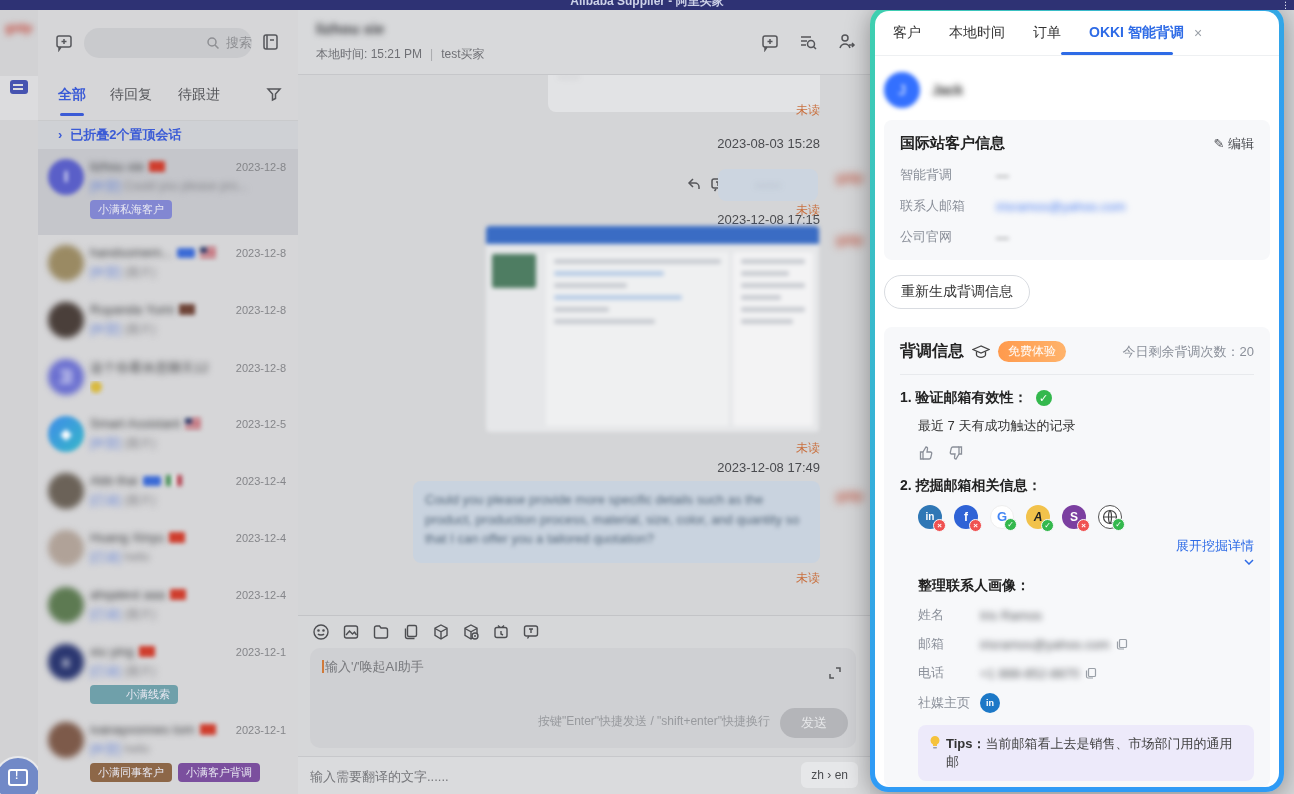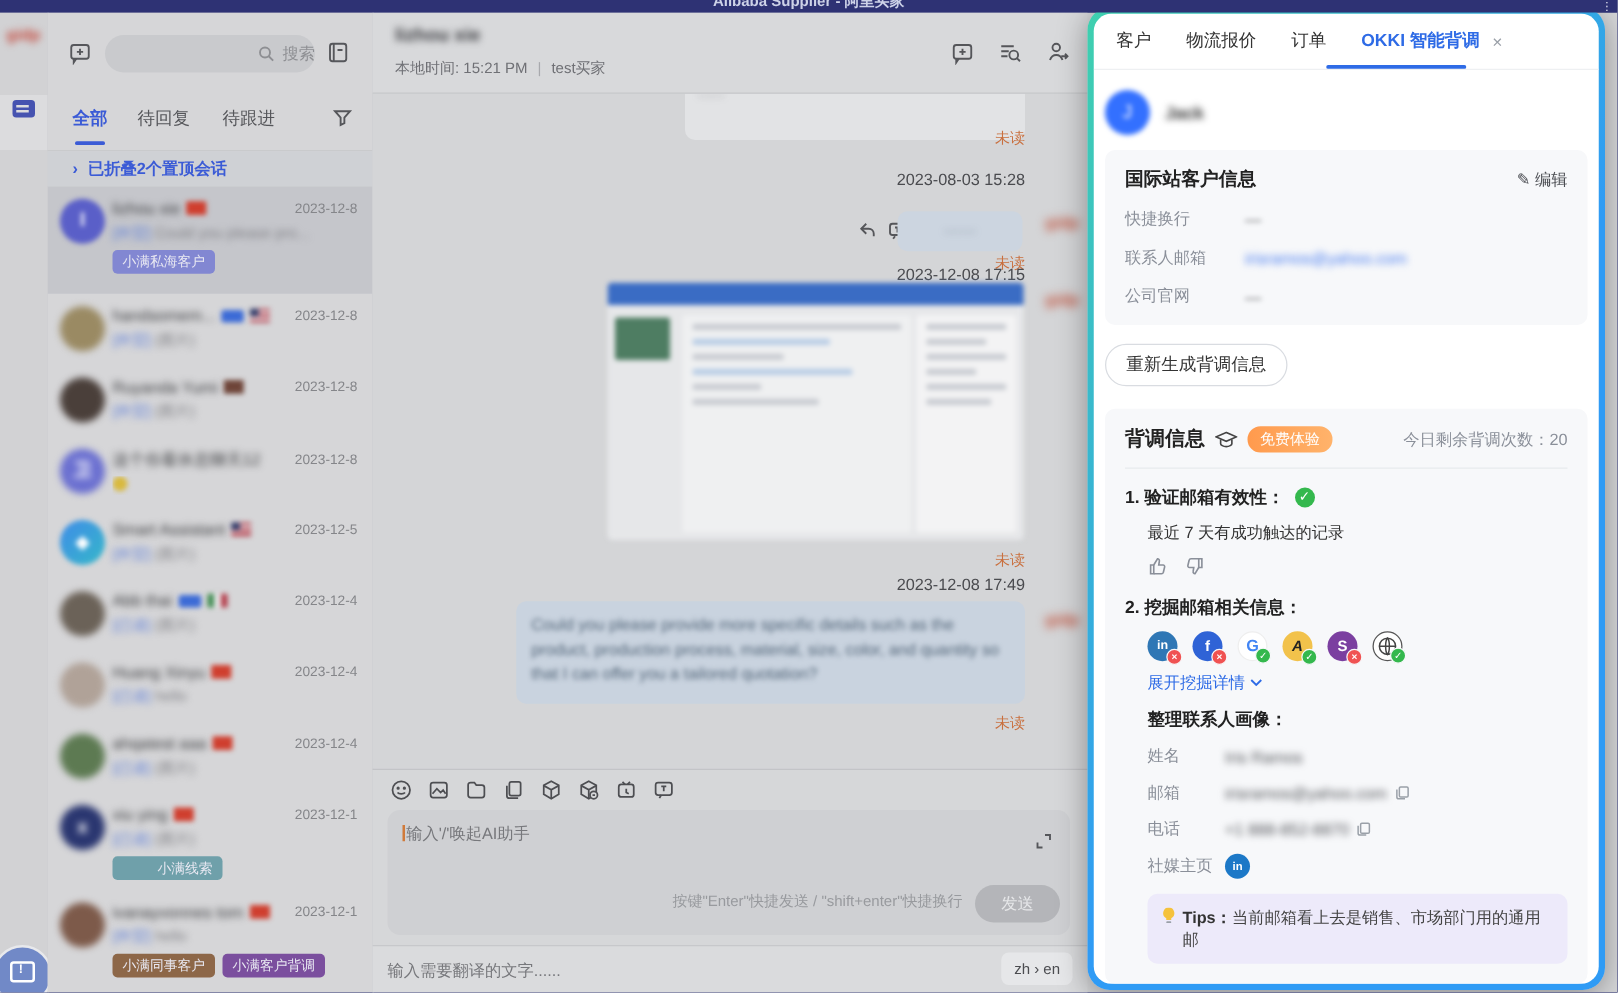--- a/index.html
+++ b/index.html
@@ -141,21 +141,21 @@
   .s-in{background:#2f77b5;font-size:10px;}
   .s-fb{background:#2f63d6;}
   .s-gg{background:#fff;color:#4285f4;border:1px solid #eee;box-sizing:border-box;line-height:22px;font-size:13px;}
   .s-ap{background:#f2c24b;color:#222;font-style:italic;}
   .s-sk{background:#7b3fa0;}
   .s-wb{background:#fff;border:1px solid #555;box-sizing:border-box;color:#444;}
   .s-wb svg{margin-top:3px;}
   .badge{position:absolute;right:-4px;bottom:-3px;width:11px;height:11px;border-radius:50%;color:#fff;font-size:8px;line-height:11px;text-align:center;border:1px solid #f7f8fa;}
   .b-ok{background:#34b84d;}
   .b-no{background:#f05252;}
-  .expandlink{font-size:13px;color:#2e6be6;margin:6px 0 12px 18px;display:flex;align-items:center;gap:4px;}
+  .expandlink{font-size:13px;color:#2e6be6;margin:6px 0 12px 18px;display:flex;align-items:flex-end;gap:4px;flex-direction:column;}
   .ptitle{font-size:14px;font-weight:bold;color:#222;margin:4px 0 2px 18px;}
   .prow{display:flex;align-items:center;margin:11px 0 0 18px;font-size:13px;}
   .plab{width:62px;color:#8a8f99;flex:0 0 auto;}
   .pval{color:#55575c;display:flex;align-items:center;gap:6px;}
   .cpy{color:#9aa0a8;}
   .inmini{width:20px;height:20px;border-radius:50%;background:#1c78c7;color:#fff;font-size:9px;font-weight:bold;text-align:center;line-height:20px;}
   .tips{margin:12px 0 0 18px;background:#edeafa;border-radius:8px;padding:10px 12px;font-size:13px;color:#444;display:flex;gap:6px;align-items:flex-start;}
   .tips b{color:#333;}
   .bulb{width:10px;height:14px;flex:0 0 auto;margin-top:1px;}
   svg{display:block;}
@@ -477,39 +477,39 @@
     <div class="transbar">
       <span class="tph">输入需要翻译的文字......</span>
       <span class="langpill">zh › en</span>
     </div>
   </div>
 
   <div class="panel-wrap">
     <div class="panel">
       <div class="ptabs">
         <span class="ptab">客户</span>
-        <span class="ptab">物流报价</span>
+        <span class="ptab">本地时间</span>
         <span class="ptab">订单</span>
         <span class="ptab act">OKKI 智能背调</span>
         <span class="pclose">×</span>
         <span class="punderline punderline"></span>
       </div>
       <div class="pbody">
         <div class="cust">
           <span class="pav blur1">J</span>
           <span class="pname blur2">Jack</span>
         </div>
 
         <div class="card">
           <div class="card-title-row">
             <span class="card-title">国际站客户信息</span>
             <span class="edit"><span>✎</span> <span>编辑</span></span>
           </div>
           <div class="frow">
-              <span class="flab">快捷换行</span>
+              <span class="flab">智能背调</span>
               <span class="fval blur1">—</span>
             </div>
           <div class="frow">
               <span class="flab">联系人邮箱</span>
               <span class="fval link blur2">irisramos@yahoo.com</span>
             </div>
           <div class="frow">
               <span class="flab">公司官网</span>
               <span class="fval blur1">—</span>
             </div>

